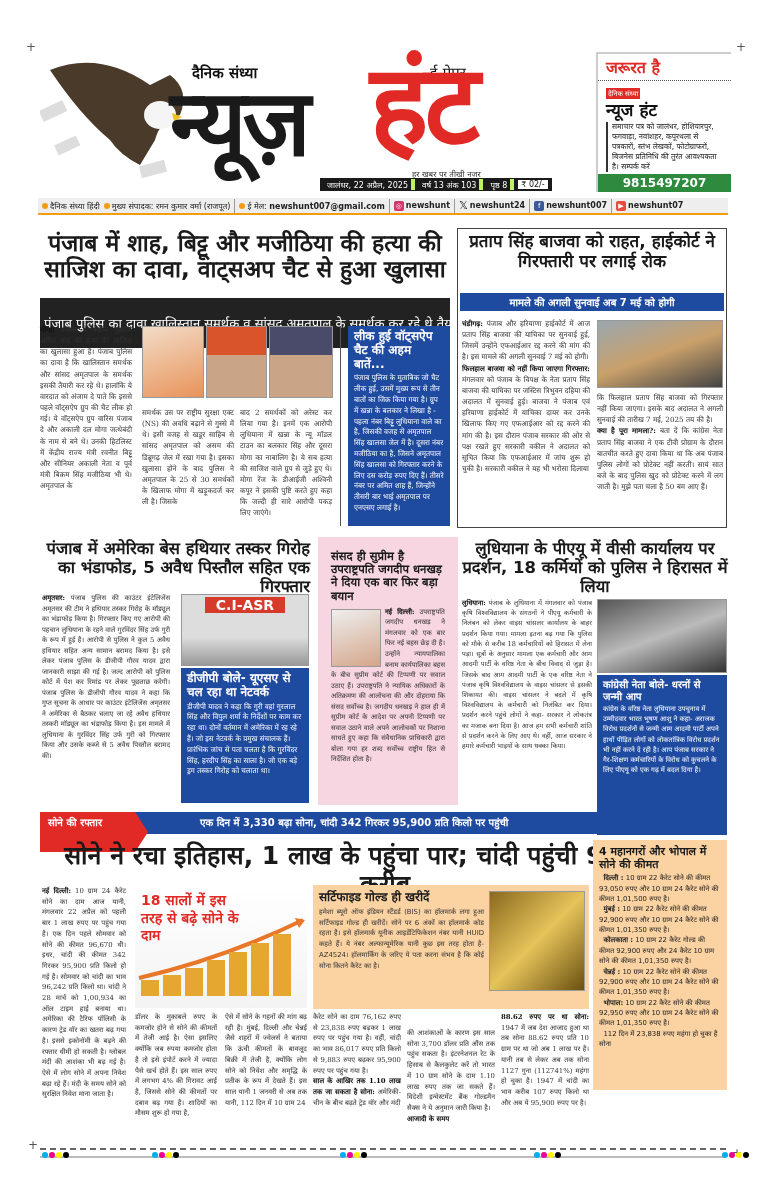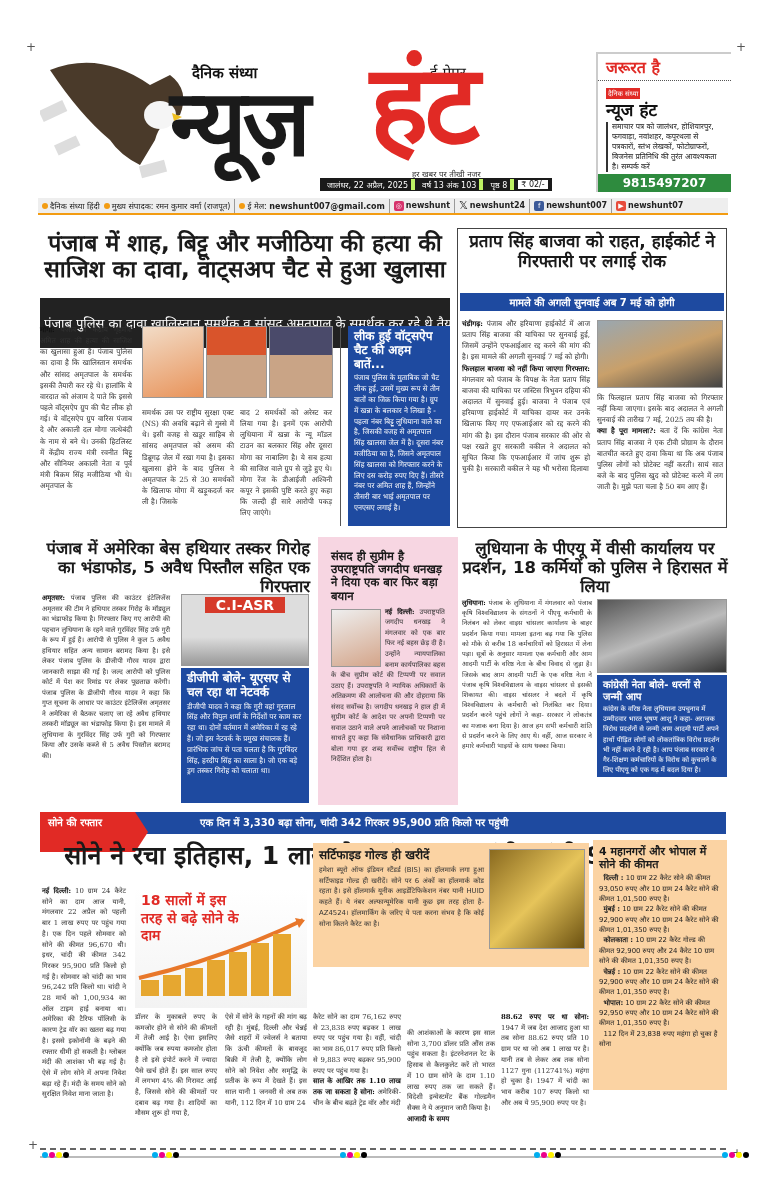--- a/index.html
+++ b/index.html
@@ -145,21 +145,21 @@
 
 <div class="abs pinkbox" style="left:318px;top:537px;width:140px;height:268px">
   <div class="hl" style="font-size:11.5px;margin-bottom:4px">संसद ही सुप्रीम है उपराष्ट्रपति जगदीप धनखड़ ने दिया एक बार फिर बड़ा बयान</div>
   <div class="photo" style="float:left;width:50px;height:58px;margin:2px 4px 2px 0;background:linear-gradient(160deg,#eee,#d4a58a)"></div>
   <div class="body" style="font-size:6.8px"><b>नई दिल्ली:</b> <span>उपराष्ट्रपति जगदीप धनखड़ ने मंगलवार को एक बार फिर नई बहस छेड़ दी है। उन्होंने न्यायपालिका बनाम कार्यपालिका बहस के बीच सुप्रीम कोर्ट की टिप्पणी पर सवाल उठाए हैं।</span> <span>उपराष्ट्रपति ने न्यायिक अधिकारों के अतिक्रमण की आलोचना की और दोहराया कि संसद सर्वोच्च है। जगदीप धनखड़ ने हाल ही में सुप्रीम कोर्ट के आदेश पर अपनी टिप्पणी पर सवाल उठाने वाले अपने आलोचकों पर निशाना साधते हुए कहा कि संवैधानिक प्राधिकारी द्वारा बोला गया हर शब्द सर्वोच्च राष्ट्रीय हित से निर्देशित होता है।</span></div>
 </div>
 
 <div class="abs hl" style="left:462px;top:540px;width:266px;font-size:16.5px;text-align:center">लुधियाना के पीएयू में वीसी कार्यालय पर प्रदर्शन, 18 कर्मियों को पुलिस ने हिरासत में लिया</div>
 <div class="abs body" style="left:462px;top:598px;width:130px;font-size:6.6px"><b>लुधियाना:</b> <span>पंजाब के लुधियाना में मंगलवार को पंजाब कृषि विश्वविद्यालय के संगठनों ने पीएयू कर्मचारी के निलंबन को लेकर वाइस चांसलर कार्यालय के बाहर प्रदर्शन किया गया। मामला इतना बढ़ गया कि पुलिस को मौके से करीब 18 कर्मचारियों को हिरासत में लेना पड़ा। सूत्रों के अनुसार मामला एक कर्मचारी और आम आदमी पार्टी के वरिष्ठ नेता के बीच विवाद से जुड़ा है। जिसके बाद आम आदमी पार्टी के एक वरिष्ठ नेता ने पंजाब कृषि विश्वविद्यालय के वाइस चांसलर से इसकी शिकायत की। वाइस चांसलर ने बदले में कृषि विश्वविद्यालय के कर्मचारी को निलंबित कर दिया। प्रदर्शन करने पहुंचे लोगों ने कहा- सरकार ने लोकतंत्र का मजाक बना दिया है। आज हम सभी कर्मचारी शांति से प्रदर्शन करने के लिए आए थे। वहीं, आज सरकार ने हमारे कर्मचारी भाइयों के साथ धक्का किया।</span></div>
 <div class="abs photo" style="left:597px;top:599px;width:130px;height:74px;background:linear-gradient(160deg,#555,#bbb 50%,#333)"></div>
-<div class="abs bluebox" style="left:597px;top:675px;width:130px;height:102px">
+<div class="abs bluebox" style="left:597px;top:675px;width:130px;height:160px">
   <div class="t" style="font-size:10px">कांग्रेसी नेता बोले- धरनों से जन्मी आप</div>
   <div class="b" style="font-size:6.8px">कांग्रेस के वरिष्ठ नेता लुधियाना उपचुनाव में उम्मीदवार भारत भूषण आशु ने कहा- अराजक विरोध प्रदर्शनों से जन्मी आम आदमी पार्टी अपने हाथों पीड़ित लोगों को लोकतांत्रिक विरोध प्रदर्शन भी नहीं करने दे रही है। आप पंजाब सरकार ने गैर-शिक्षण कर्मचारियों के विरोध को कुचलने के लिए पीएयू को एक गढ़ में बदल दिया है।</div>
 </div>
 
 <div class="abs" style="left:40px;top:812px;width:686px;height:22px;background:#1e4aa0"></div>
 <div class="abs" style="left:40px;top:812px;width:108px;height:40px;background:#e12a25;color:#fff;font-size:10px;font-weight:bold;line-height:22px;padding-left:8px;clip-path:polygon(0 0,88% 0,100% 50%,88% 100%,0 100%)">सोने की रफ्तार</div>
 <div class="abs" style="left:200px;top:812px;width:520px;height:22px;color:#fff;font-size:10px;font-weight:bold;line-height:22px">एक दिन में 3,330 बढ़ा सोना, चांदी 342 गिरकर 95,900 प्रति किलो पर पहुंची</div>
 <div class="abs hl" style="left:40px;top:842px;width:690px;font-size:25px;text-align:center">सोने ने रचा इतिहास, 1 लाख के पहुंचा पार; चांदी पहुंची 96 हजार के करीब</div>
 
 <div class="abs body" style="left:42px;top:886px;width:84px;font-size:6.9px"><b>नई दिल्ली:</b> <span>10 ग्राम 24 कैरेट सोने का दाम आज यानी, मंगलवार 22 अप्रैल को पहली बार 1 लाख रुपए पर पहुंच गया है। एक दिन पहले सोमवार को सोने की कीमत 96,670 थी। इधर, चांदी की कीमत 342 गिरकर 95,900 प्रति किलो हो गई है। सोमवार को चांदी का भाव 96,242 प्रति किलो था। चांदी ने 28 मार्च को 1,00,934 का ऑल टाइम हाई बनाया था। अमेरिका की टैरिफ पॉलिसी के कारण ट्रेड वॉर का खतरा बढ़ गया है। इससे इकोनॉमी के बढ़ने की रफ्तार धीमी हो सकती है। ग्लोबल मंदी की आशंका भी बढ़ गई है। ऐसे में लोग सोने में अपना निवेश बढ़ा रहे हैं। मंदी के समय सोने को सुरक्षित निवेश माना जाता है।</span></div>
@@ -173,21 +173,21 @@
     <rect x="50" y="50" width="18" height="28" fill="#e6a730"></rect>
     <rect x="72" y="42" width="18" height="36" fill="#e6a730"></rect>
     <rect x="94" y="34" width="18" height="44" fill="#e6a730"></rect>
     <rect x="116" y="25" width="18" height="53" fill="#e6a730"></rect>
     <rect x="138" y="16" width="18" height="62" fill="#e6a730"></rect>
   </svg>
 </div>
 <div class="abs body" style="left:135px;top:1012px;width:82px;font-size:6.9px">डॉलर के मुकाबले रुपए के कमजोर होने से सोने की कीमतों में तेजी आई है। ऐसा इसलिए क्योंकि जब रुपया कमजोर होता है तो इसे इंपोर्ट करने में ज्यादा पैसे खर्च होते हैं। इस साल रुपए में लगभग 4% की गिरावट आई है, जिससे सोने की कीमतों पर दबाव बढ़ गया है। शादियों का मौसम शुरू हो गया है,</div>
 <div class="abs body" style="left:225px;top:1012px;width:82px;font-size:6.9px">ऐसे में सोने के गहनों की मांग बढ़ रही है। मुंबई, दिल्ली और चेन्नई जैसे शहरों में ज्वेलर्स ने बताया कि ऊंची कीमतों के बावजूद बिक्री में तेजी है, क्योंकि लोग सोने को निवेश और समृद्धि के प्रतीक के रूप में देखते हैं। इस साल यानी 1 जनवरी से अब तक यानी, 112 दिन में 10 ग्राम 24</div>
 
-<div class="abs orangebox" style="left:313px;top:843px;width:276px;height:124px">
+<div class="abs orangebox" style="left:313px;top:885px;width:276px;height:124px">
   <div class="hl" style="position:absolute;left:6px;top:6px;font-size:12px">सर्टिफाइड गोल्ड ही खरीदें</div>
   <div class="body" style="position:absolute;left:6px;top:22px;width:165px;font-size:6.9px;font-family:'DejaVu Sans',sans-serif">हमेशा ब्यूरो ऑफ इंडियन स्टैंडर्ड (BIS) का हॉलमार्क लगा हुआ सर्टिफाइड गोल्ड ही खरीदें। सोने पर 6 अंकों का हॉलमार्क कोड रहता है। इसे हॉलमार्क यूनीक आइडेंटिफिकेशन नंबर यानी HUID कहते हैं। ये नंबर अल्फान्यूमेरिक यानी कुछ इस तरह होता है- AZ4524। हॉलमार्किंग के जरिए ये पता करना संभव है कि कोई सोना कितने कैरेट का है।</div>
   <div class="photo" style="position:absolute;left:176px;top:6px;width:96px;height:100px;background:linear-gradient(135deg,#8a6a1f,#e6c45a,#6a5010)"></div>
 </div>
 <div class="abs body" style="left:313px;top:1012px;width:88px;font-size:6.9px"><span>कैरेट सोने का दाम 76,162 रुपए से 23,838 रुपए बढ़कर 1 लाख रुपए पर पहुंच गया है। वहीं, चांदी का भाव 86,017 रुपए प्रति किलो से 9,883 रुपए बढ़कर 95,900 रुपए पर पहुंच गया है।</span><br><b>साल के आखिर तक 1.10 लाख तक जा सकता है सोना:</b> <span>अमेरिकी-चीन के बीच बढ़ते ट्रेड वॉर और मंदी</span></div>
 <div class="abs body" style="left:407px;top:1028px;width:88px;font-size:6.9px"><span>की आशंकाओं के कारण इस साल सोना 3,700 डॉलर प्रति औंस तक पहुंच सकता है। इंटरनेशनल रेट के हिसाब से कैलकुलेट करें तो भारत में 10 ग्राम सोने के दाम 1.10 लाख रुपए तक जा सकते हैं। विदेशी इन्वेस्टमेंट बैंक गोल्डमैन सैक्स ने ये अनुमान जारी किया है।</span><br><b>आजादी के समय</b></div>
 <div class="abs body" style="left:501px;top:1012px;width:88px;font-size:6.9px"><b>88.62 रुपए पर था सोना:</b> <span>1947 में जब देश आजाद हुआ था तब सोना 88.62 रुपए प्रति 10 ग्राम पर था जो अब 1 लाख पर है। यानी तब से लेकर अब तक सोना 1127 गुना (112741%) महंगा हो चुका है। 1947 में चांदी का भाव करीब 107 रुपए किलो था और अब ये 95,900 रुपए पर है।</span></div>
 
 <div class="abs orangebox" style="left:593px;top:840px;width:134px;height:250px;padding:6px">
   <div class="hl" style="font-size:11px;margin-bottom:2px">4 महानगरों और भोपाल में सोने की कीमत</div>

